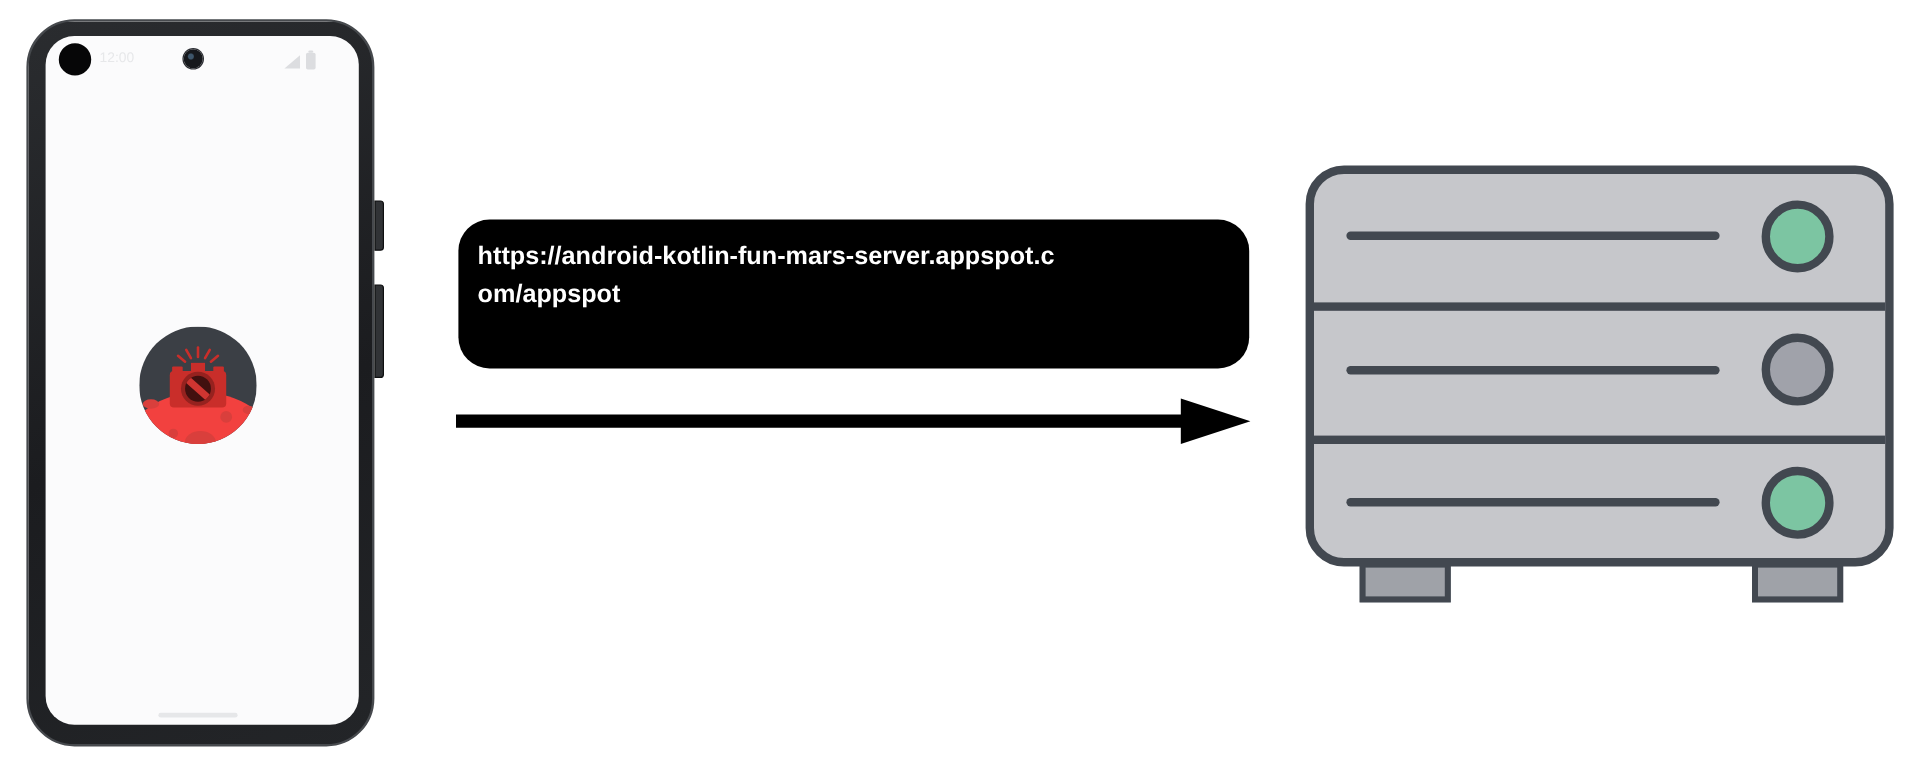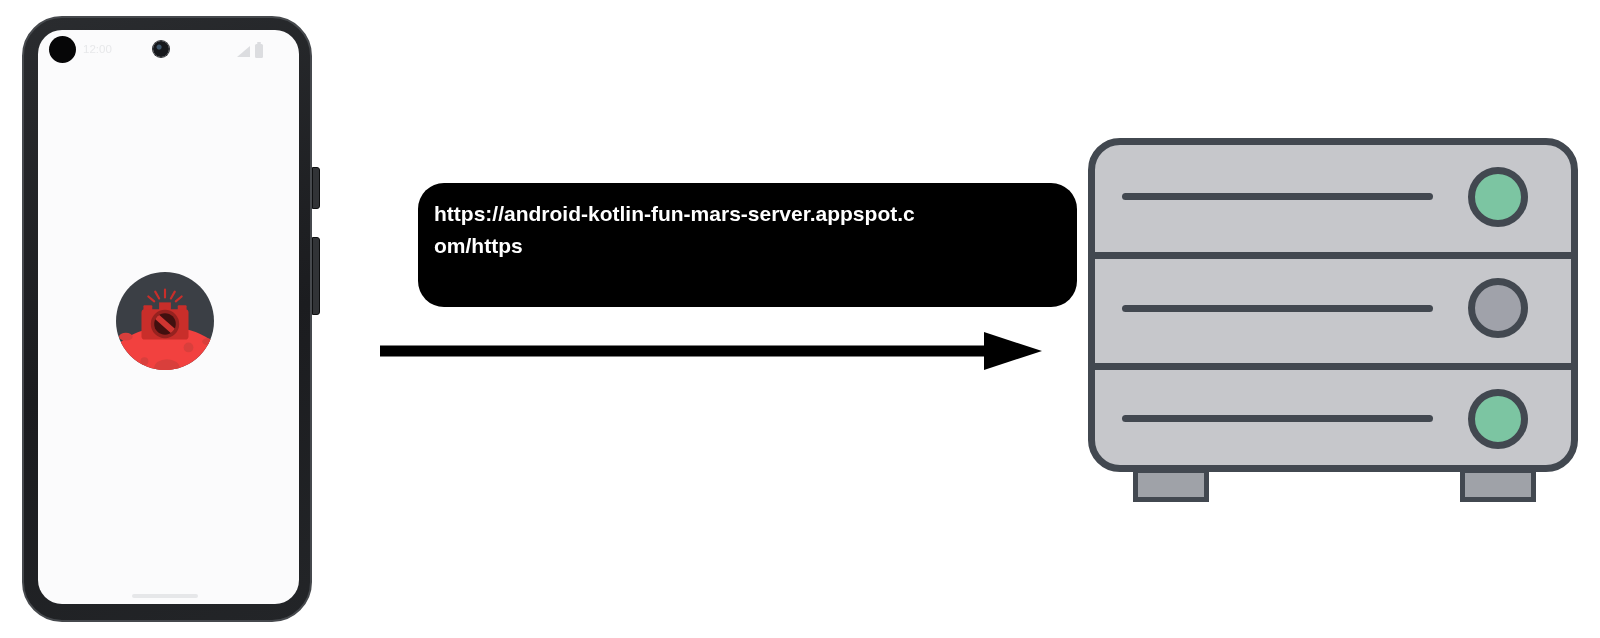--- a/index.html
+++ b/index.html
@@ -36,21 +36,21 @@
   .battery{position:absolute;left:217px;top:14px;width:8px;height:14px;background:#dcdde0;border-radius:1.5px;}
   .battery::before{content:"";position:absolute;left:2px;top:-2px;width:4px;height:2px;background:#dcdde0;border-radius:1px;}
   .app-icon{position:absolute;left:78px;top:242px;width:98px;height:98px;}
   .home-bar{position:absolute;left:94px;top:564px;width:66px;height:4px;border-radius:2px;background:#e6e7e9;}
 
   
   .bubble{
     position:absolute;left:382px;top:183px;width:659px;height:124px;
     background:var(--bubble-bg,#000);color:var(--bubble-text,#fff);
     border-radius:26px;padding:15px 16px 0 16px;
-    font-size:21px;font-weight:700;line-height:31.5px;white-space:nowrap;z-index:3;margin-left:36px;
+    font-size:21px;font-weight:700;line-height:31.5px;white-space:nowrap;z-index:3;
   }
 
   
   .arrow-svg{position:absolute;left:378px;top:328px;width:668px;height:46px;z-index:1;}
 
   
   .server-body{
     position:absolute;left:1088px;top:138px;width:490px;height:334px;
     background:var(--server-body,#c6c7cb);
     border:7px solid var(--server-outline,#424850);
@@ -124,21 +124,21 @@
           </g>
         </g>
       </svg>
 
       <div class="home-bar"></div>
     </div>
   </div>
 
   <div class="bubble">
     <div>https://android-kotlin-fun-mars-server.appspot.c</div>
-    <div>om/https</div>
+    <div>om/appspot</div>
   </div>
 
   <svg class="arrow-svg" viewBox="0 0 668 46">
     <line x1="2" y1="23" x2="612" y2="23" stroke="var(--arrow-black,#000)" stroke-width="11"></line>
     <polygon points="606,4 664,23 606,42" fill="var(--arrow-black,#000)"></polygon>
   </svg>
 
   <div class="server-foot foot-left"></div>
   <div class="server-foot foot-right"></div>
   <div class="server-body">

